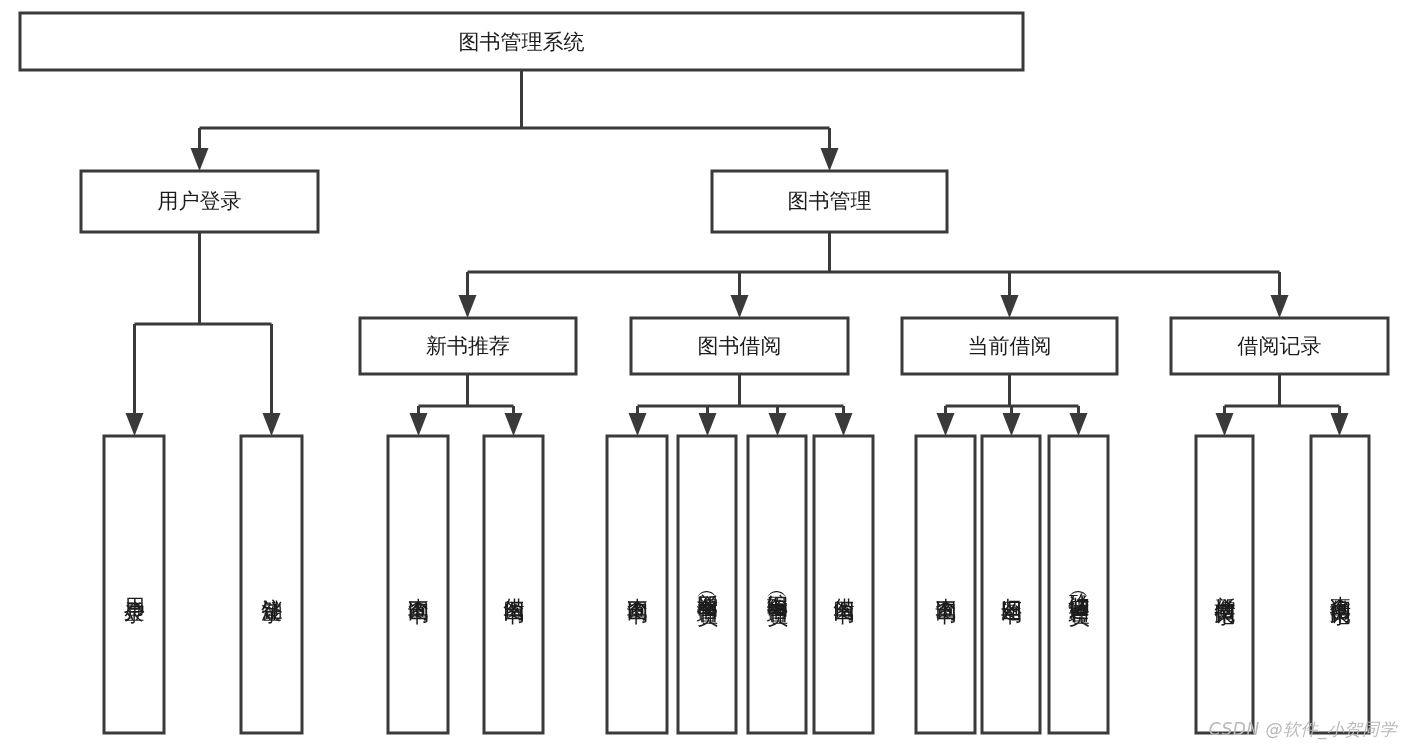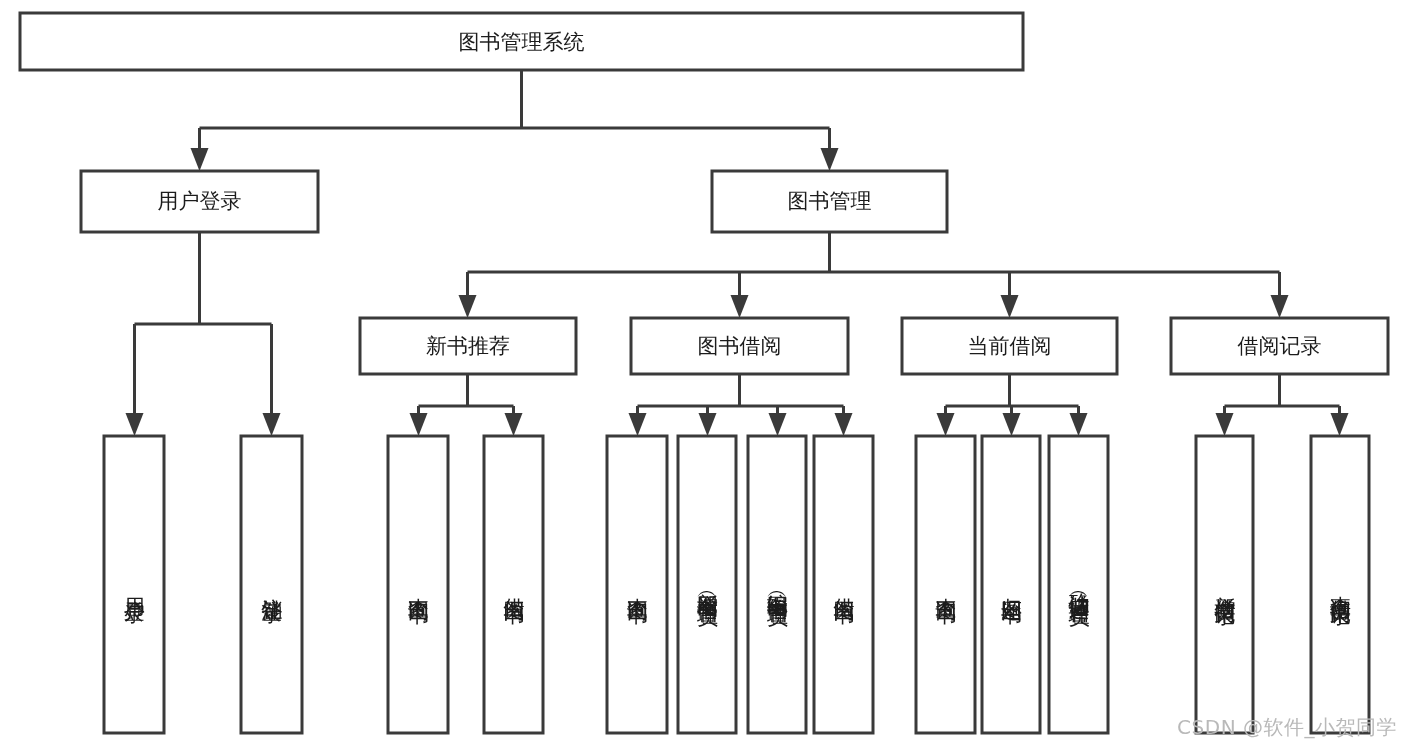--- a/index.html
+++ b/index.html
@@ -42,24 +42,25 @@
     font-size: 21px;
     fill: #1c1c1c;
     text-anchor: middle;
     dominant-baseline: middle;
   }
   .watermark {
     position: absolute;
     right: 8px;
     bottom: 6px;
     font-family: "DejaVu Sans", "Liberation Sans", sans-serif;
-    font-size: 20px;
+    font-size: 17px;
     color: #b9b9b9;
     white-space: nowrap;
     letter-spacing: 0.5px;
+    font-style: italic;
   }
   .vlabel-wrap {
     position: absolute;
     display: flex;
     align-items: center;
     justify-content: center;
     pointer-events: none;
   }
   .vlabel {
     writing-mode: vertical-rl;

